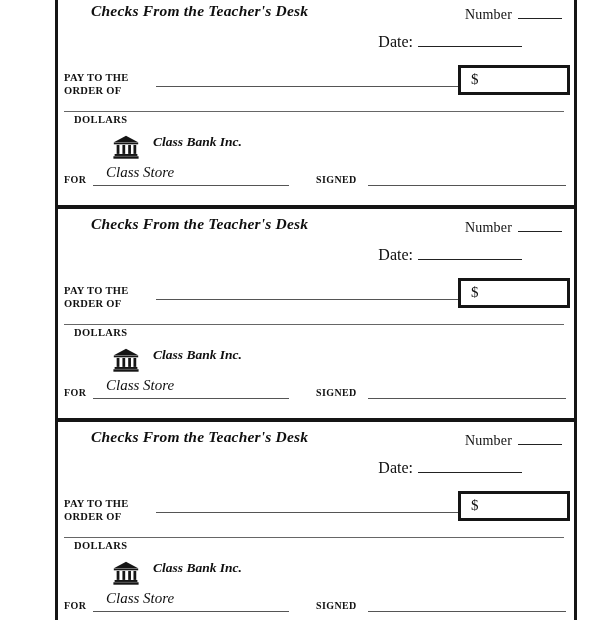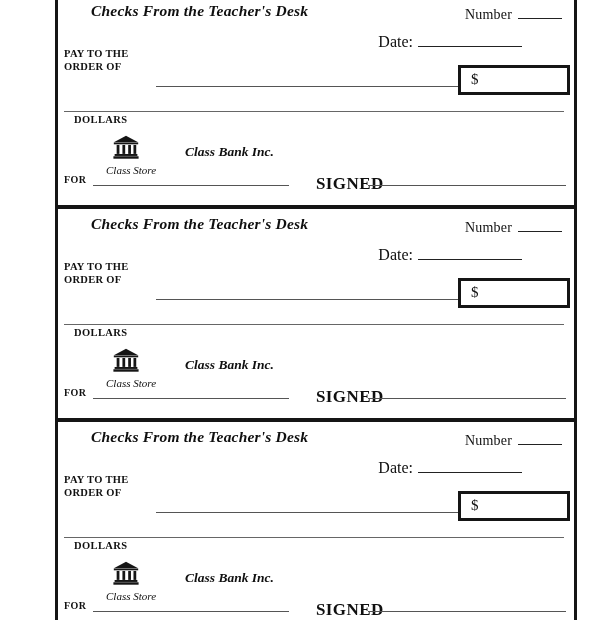--- a/index.html
+++ b/index.html
@@ -95,21 +95,21 @@
     top: 37px;
     font-size: 16px;
     white-space: nowrap;
   }
   .rule.date { width: 104px; margin-left: 5px; }
 
   
   .pay-label {
     position: absolute;
     left: 6px;
-    top: 52px;
+    top: 76px;
     font-size: 10.5px;
     line-height: 12.5px;
     letter-spacing: 0.3px;
     font-weight: 600;
   }
   .pay-label span { display: block; }
 
   .payee-line {
     position: absolute;
     left: 98px;
@@ -153,22 +153,21 @@
     letter-spacing: 0.4px;
     font-weight: 600;
   }
 
   
   .bank-row {
     position: absolute;
     left: 55px;
     top: 138px;
     display: flex;
-    align-items: flex-end;
-    gap: 32px;
+    align-items: flex-start;
   }
   .bank-icon {
     width: 26px;
     height: 26px;
     display: block;
     flex: 0 0 auto;
   }
   .bank-name {
     margin-left: 14px;
     font-weight: bold;
@@ -192,29 +191,29 @@
     top: 189px;
     width: 196px;
     border-bottom: 1.3px solid #555;
     height: 0;
   }
   .for-value {
     position: absolute;
     left: 48px;
     top: 168px;
     font-style: italic;
-    font-size: 11px;
+    font-size: 15px;
     white-space: nowrap;
   }
 
   .signed-label {
     position: absolute;
     left: 258px;
     top: 178px;
-    font-size: 17px;
+    font-size: 10px;
     letter-spacing: 0.4px;
     font-weight: 600;
   }
   .signed-line {
     position: absolute;
     left: 310px;
     top: 189px;
     width: 198px;
     border-bottom: 1.3px solid #555;
     height: 0;

